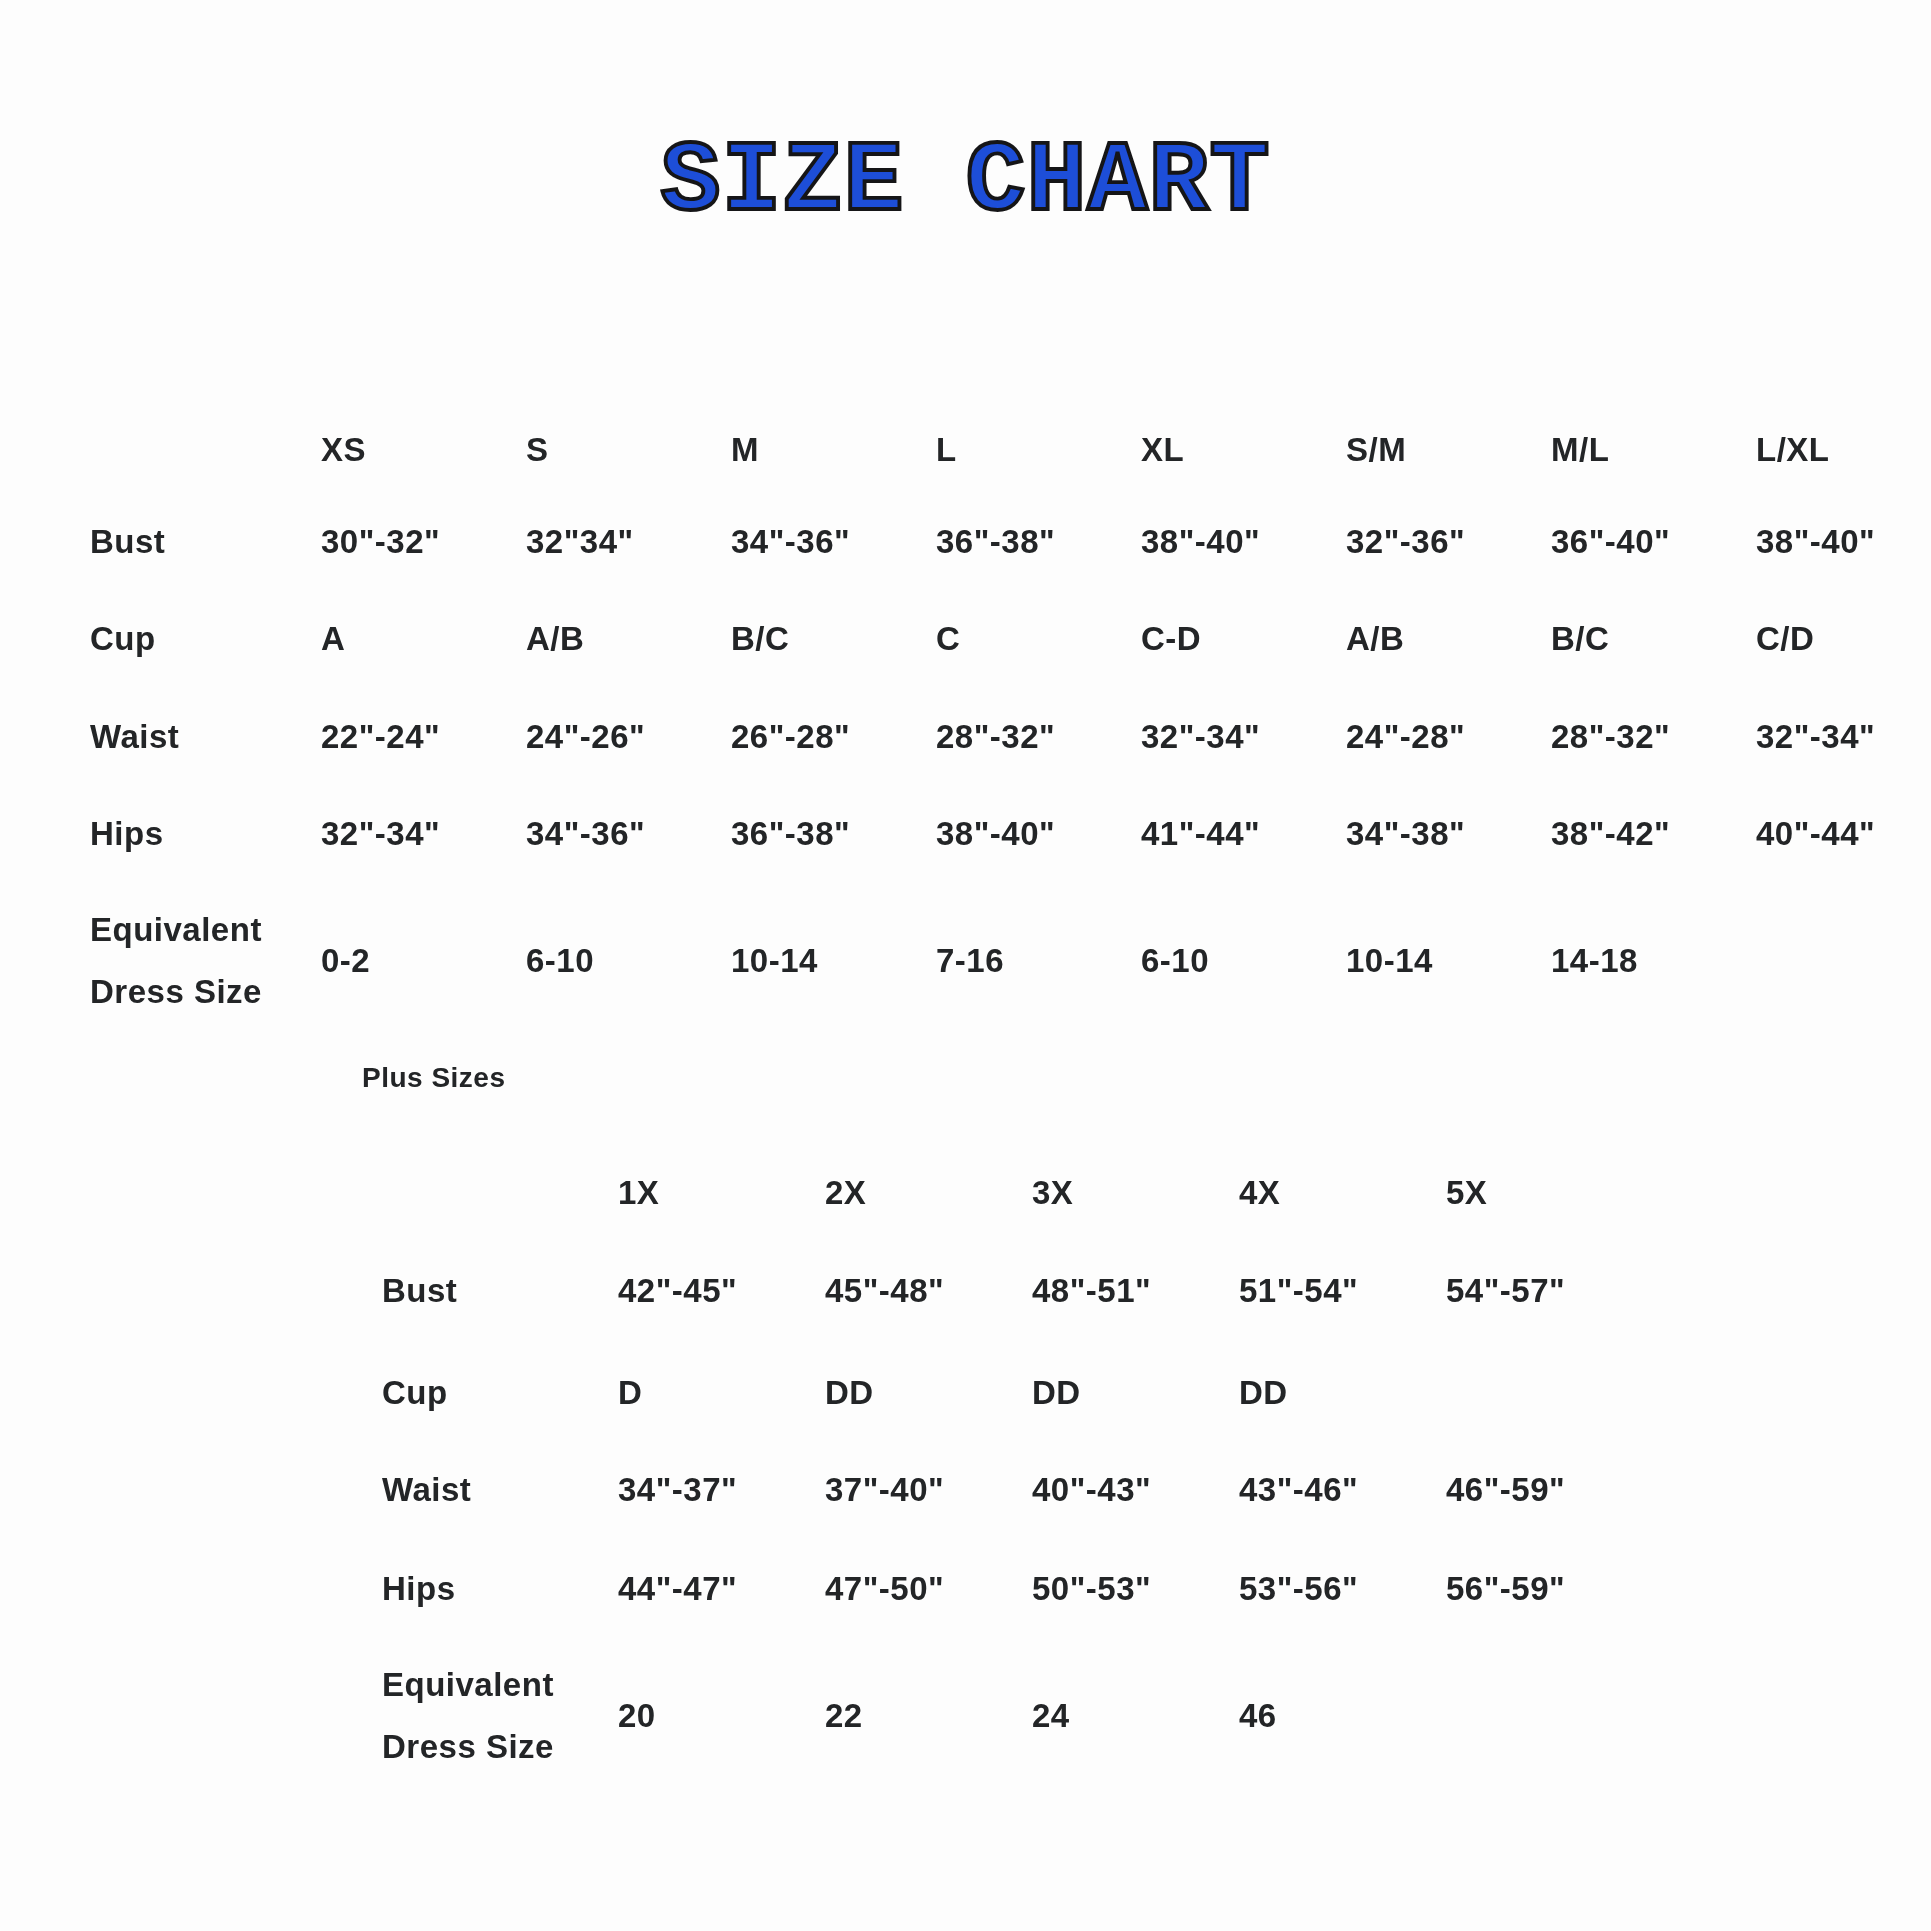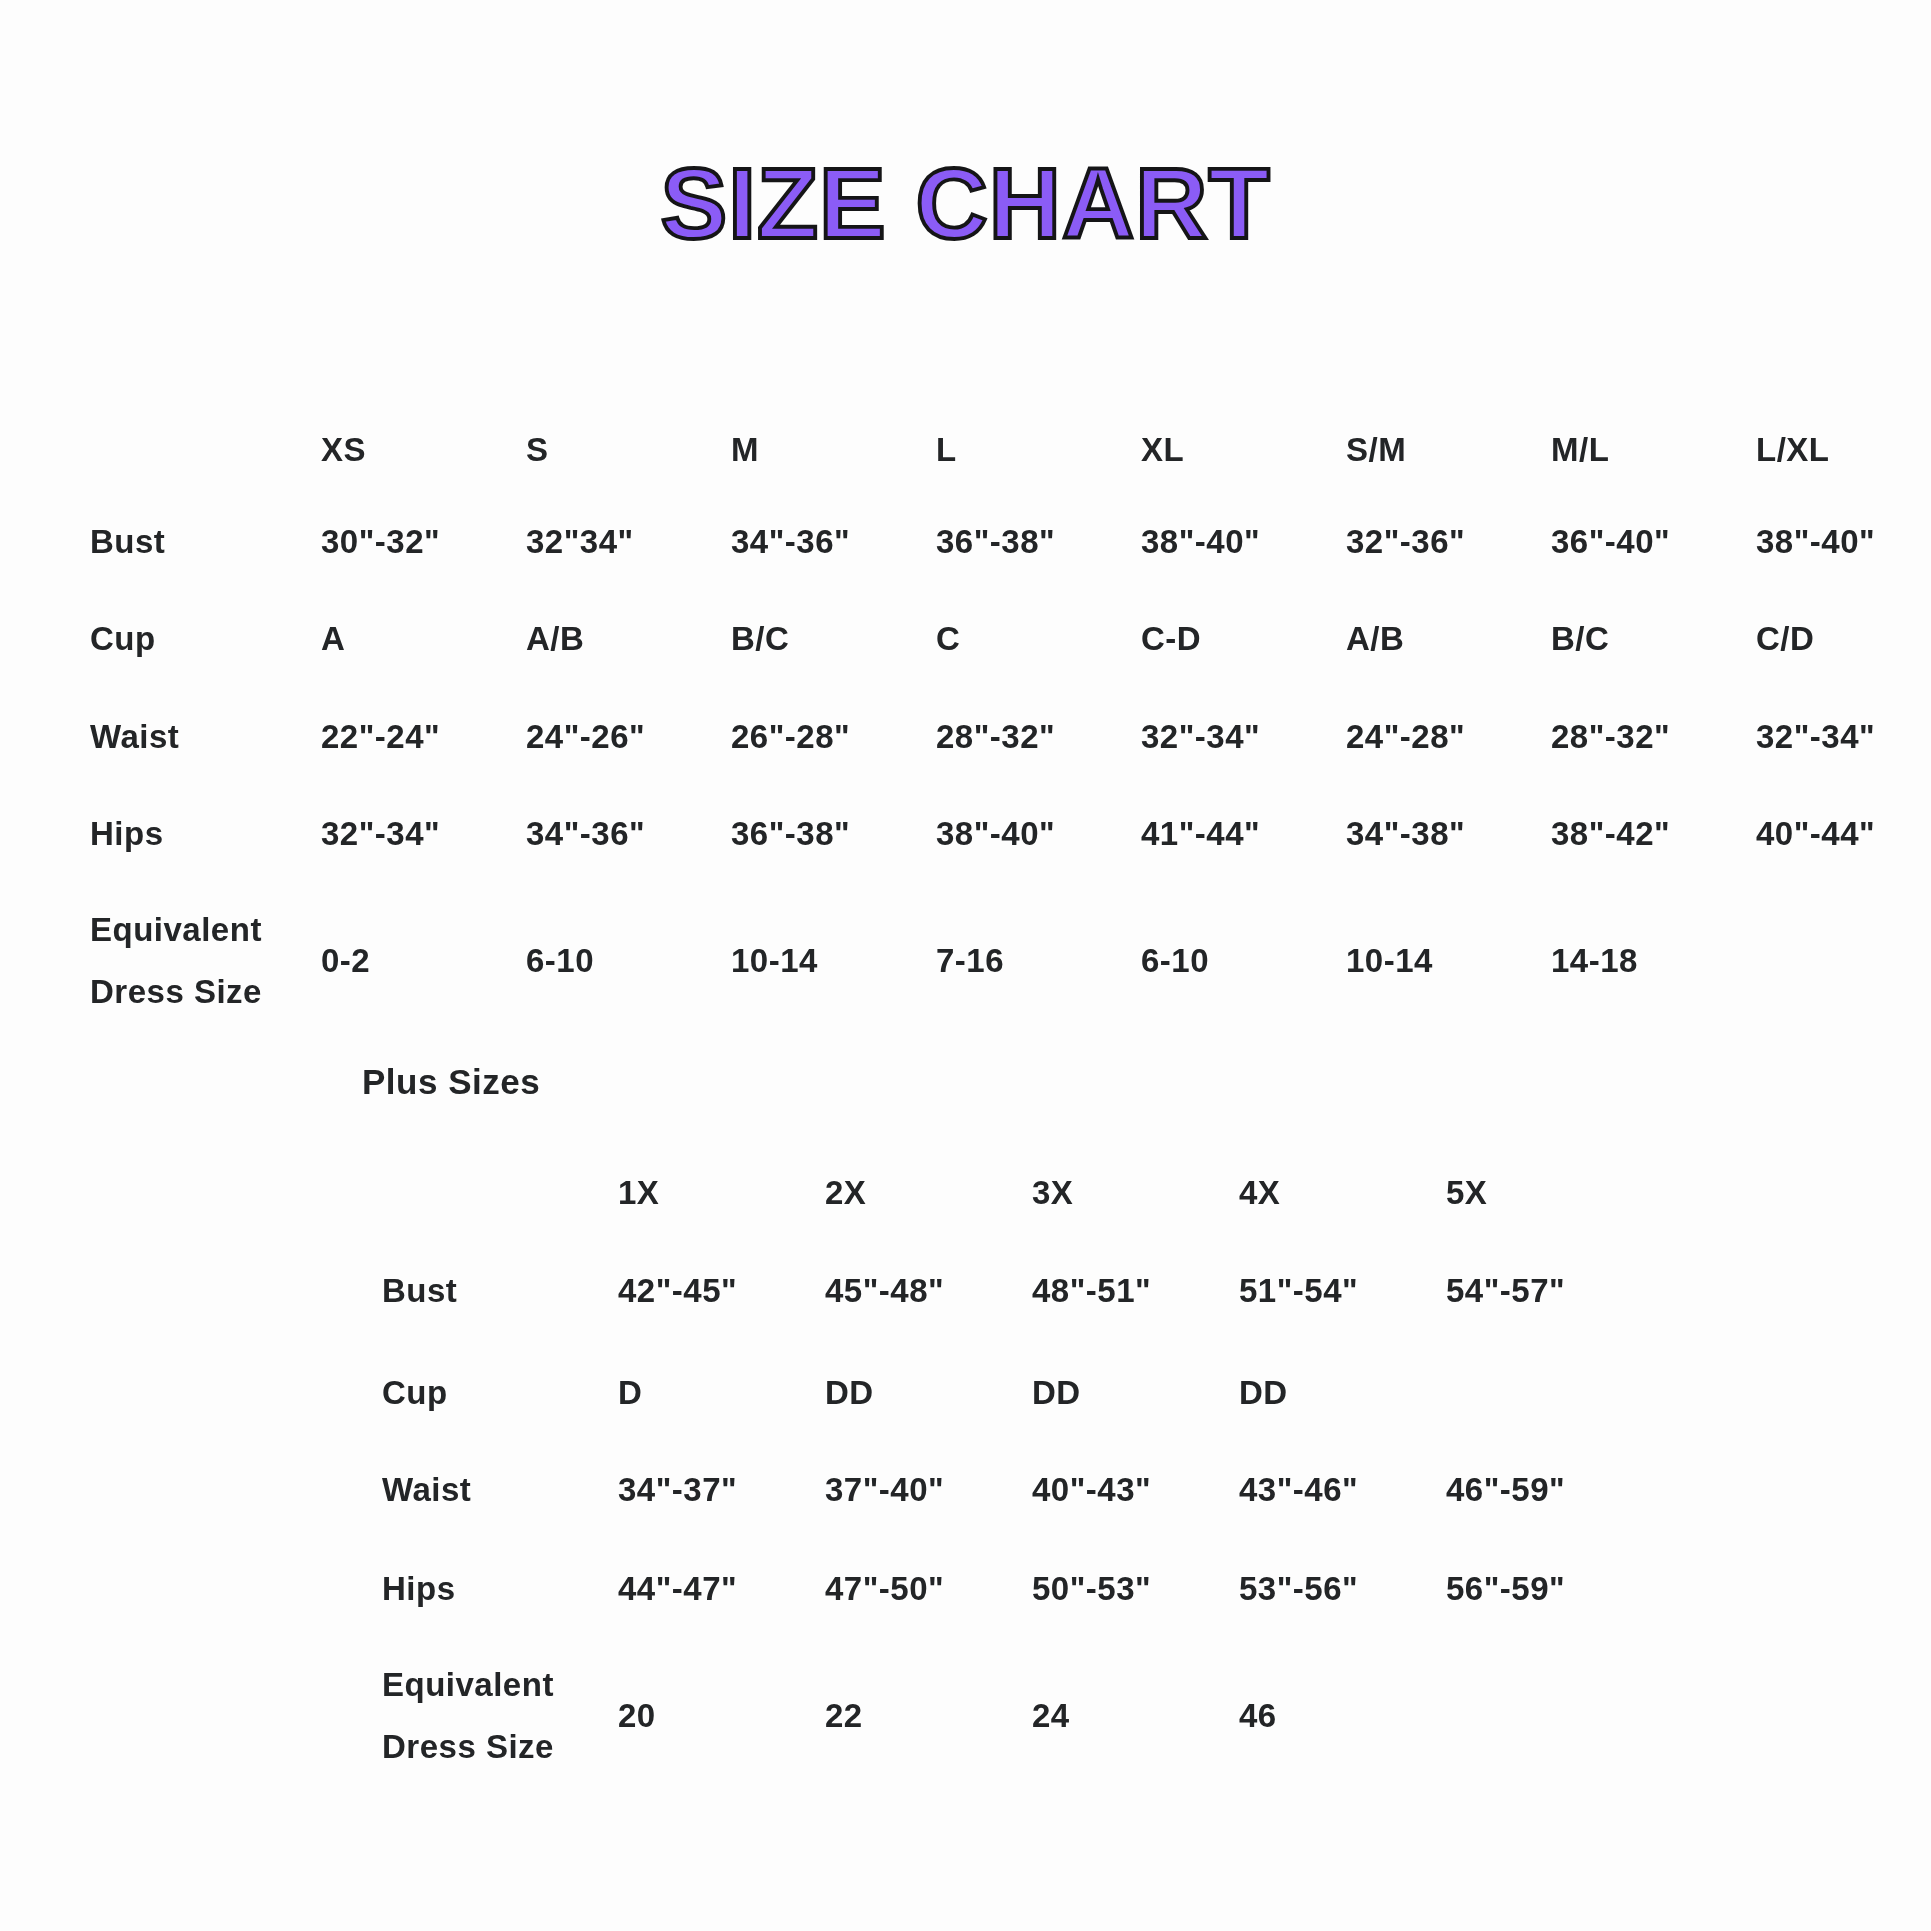--- a/index.html
+++ b/index.html
@@ -7,27 +7,27 @@
     width:1931px;height:1931px;
     background:#fdfdfd;
     font-family:"Liberation Sans", sans-serif;
     color:#232527;
     overflow:hidden;
   }
   .page{position:relative;width:1931px;height:1931px;}
 
   .page-title{
     position:absolute;
-    left:0;top:140px;width:1931px;
+    left:0;top:120px;width:1931px;
     text-align:center;
-    font-family:Liberation Sans, sans-serif;
+    font-family:Liberation Mono, monospace;
     font-size:100px;
     font-weight:bold;
     letter-spacing:1px;
-    color:#8b5cf6;
+    color:#1d4ed8;
     -webkit-text-stroke:3.9px #151517;
     line-height:126px;
   }
 
   .size-table{position:absolute;}
   .size-table.standard{left:70px;top:404px;width:1892px;}
   .size-table.plus{left:362px;top:1149px;width:1448px;text-align:right;}
 
   .t-row{display:grid;}
   .standard .t-row{grid-template-columns:251px repeat(8,205px);}
@@ -55,21 +55,21 @@
     font-weight:bold;
     letter-spacing:0.5px;
     white-space:nowrap;
   }
   .t-label{flex-direction:column;align-items:flex-start;justify-content:center;margin-left:20px;}
   .lbl-line{display:block;line-height:62px;}
 
   .plus-heading{
     position:absolute;
     left:362px;top:1062px;
-    font-size:35px;
+    font-size:28px;
     font-weight:bold;
     color:#232527;
     letter-spacing:0.5px;
   }
 </style>
 </head>
 <body>
 
 <div class="page">
   <div class="page-title">SIZE CHART</div>

